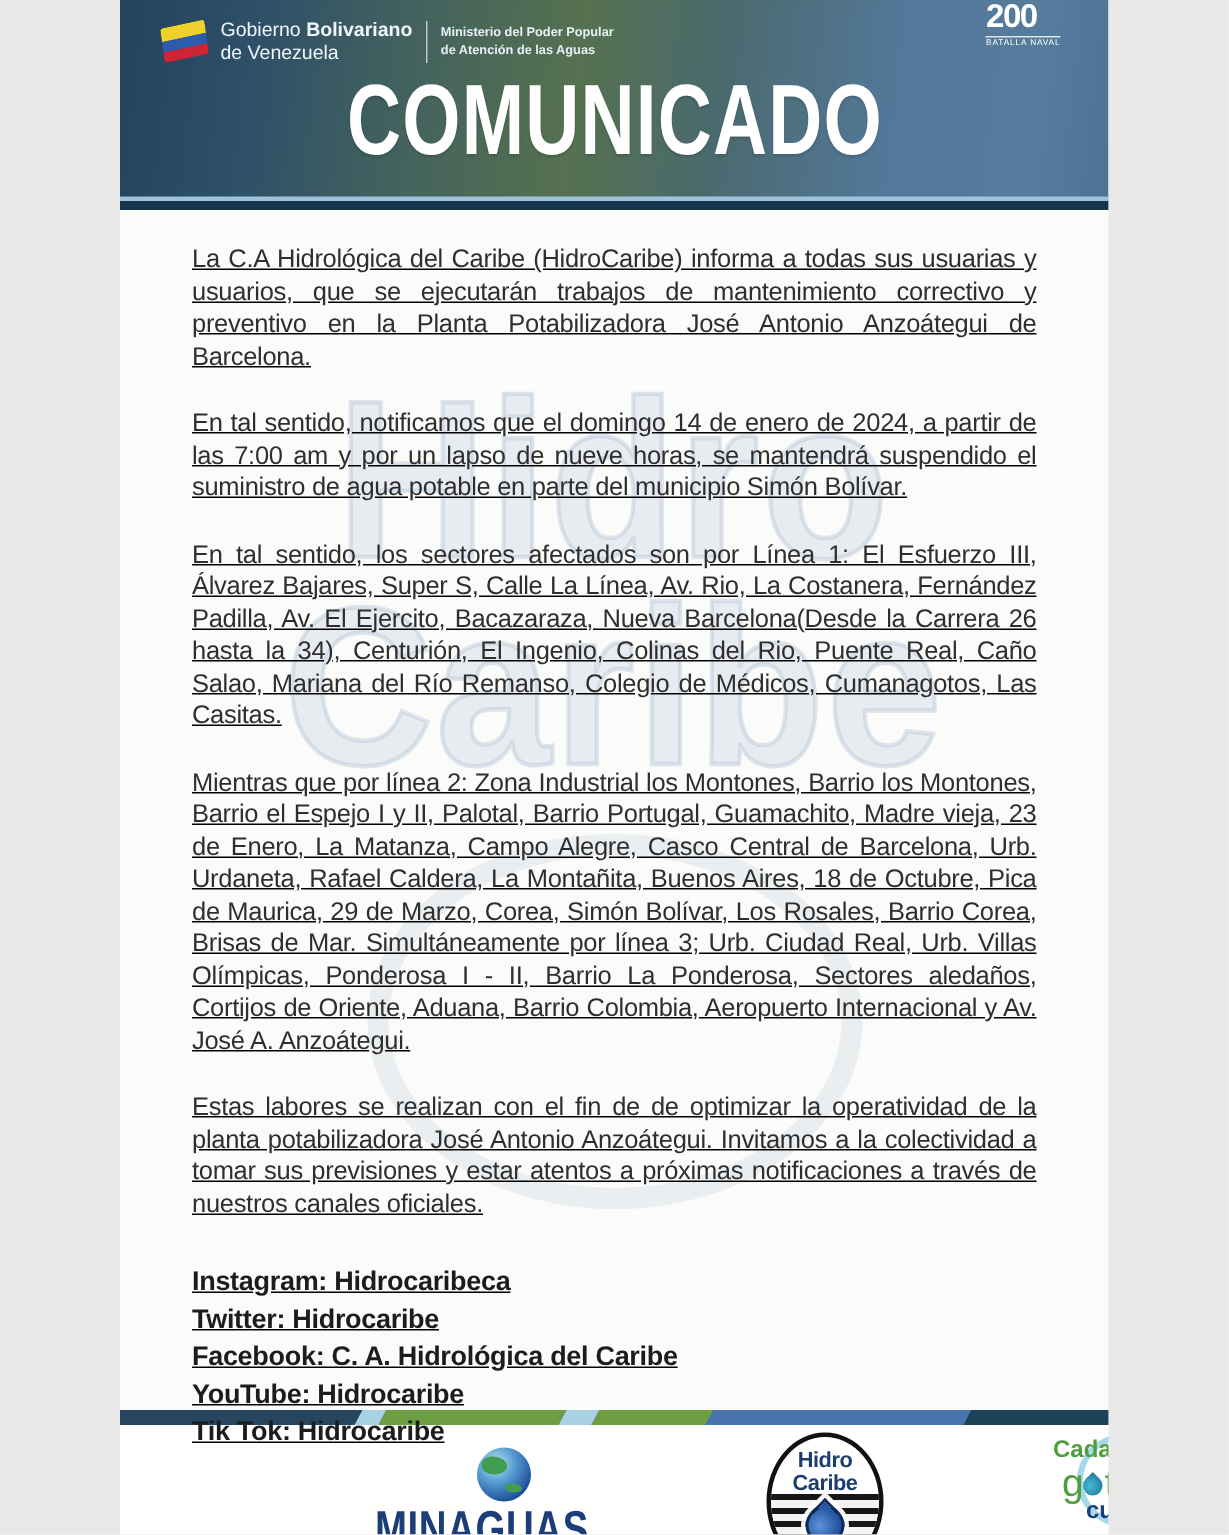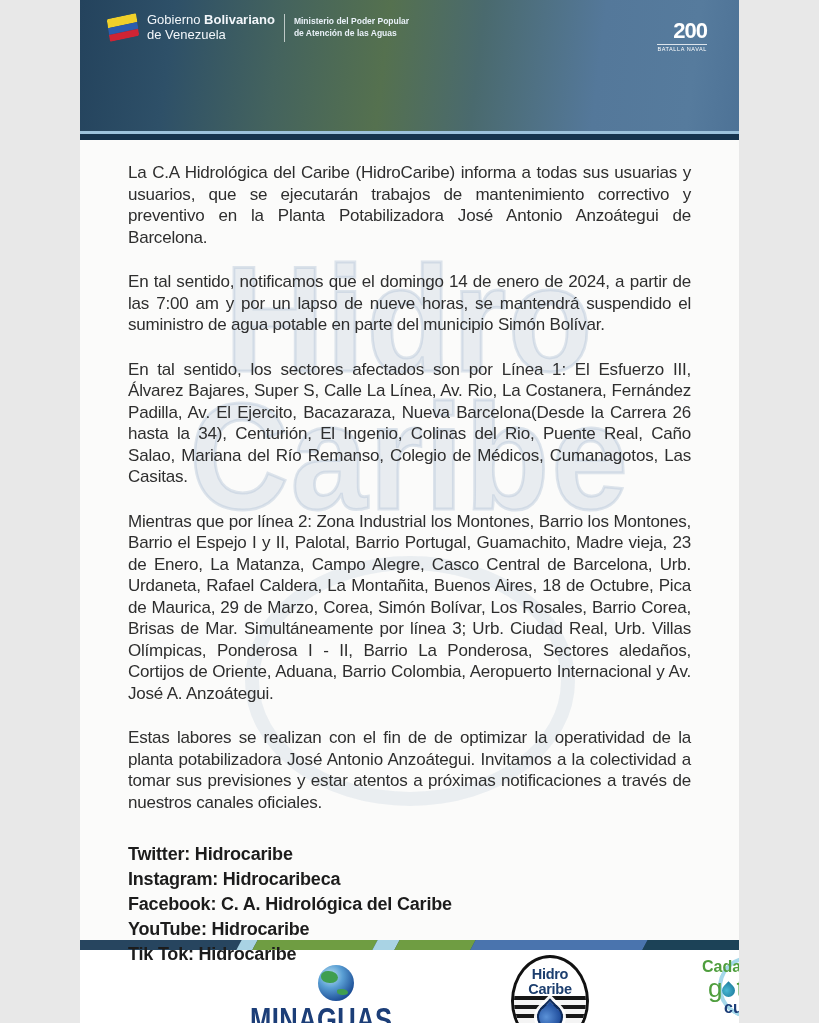--- a/index.html
+++ b/index.html
@@ -22,21 +22,21 @@
 
   .gov-logo { position: absolute; left: 28px; top: 13px; display: flex; align-items: center; color: #fff; }
   .flag { width: 30px; height: 23px; display: flex; flex-direction: column; transform: rotate(-8deg) skewY(-4deg); border-radius: 2px; overflow: hidden; flex: none; }
   .flag-stripe.yellow { height: 38%; background: #f0d02a; }
   .flag-stripe.blue   { height: 31%; background: #2b5cad; }
   .flag-stripe.red    { height: 31%; background: #cf2434; }
   .gov-text { margin-left: 9px; font-size: 13px; line-height: 1.12; color: #f2f6fa; white-space: nowrap; }
   .v-divider { width: 1px; height: 28px; background: rgba(255,255,255,0.65); margin: 0 9px; }
   .ministry { font-size: 8.5px; font-weight: bold; line-height: 1.35; color: #e9f1f8; white-space: nowrap; }
 
-  .bicentennial { position: absolute; right: 32px; top: 20px; text-align: right; color: #fff; }
+  .bicentennial { position: absolute; right: 32px; top: 0; text-align: left; color: #fff; }
   .bicent-number { font-size: 22px; font-weight: bold; letter-spacing: -1px; line-height: 1; }
   .bicent-label { font-size: 5.5px; letter-spacing: 0.6px; border-top: 1px solid rgba(255,255,255,0.8); margin-top: 2px; padding-top: 1px; }
 
   .page-title { position: absolute; left: 0; right: 0; top: 48px; text-align: center; }
   .page-title span {
     display: inline-block; color: #fff; font-weight: bold; font-size: 64px;
     letter-spacing: 1px; transform: scaleX(0.78) scaleY(1.04); line-height: 1;
     text-shadow: 0 1px 2px rgba(0,0,0,0.15);
   }
 
@@ -47,21 +47,21 @@
     color: rgba(190, 203, 219, 0.30);
     -webkit-text-stroke: 3px rgba(172, 190, 211, 0.38);
     transform: scaleX(0.92); letter-spacing: 2px;
   }
   .wm-ring {
     margin: 30px auto 0; width: 330px; height: 250px; border-radius: 50%;
     border: 14px solid rgba(190, 203, 219, 0.28);
   }
 
   
-  .content { position: relative; z-index: 1; padding: 22px 48px 0 48px; }
+  .content { position: relative; z-index: 1; padding: 22px 48px 0 48px; text-decoration: underline; }
   .content p {
     font-size: 17px; line-height: 21.5px; letter-spacing: -0.2px;
     color: #2e2e2e; text-align: justify; margin-bottom: 23px;
   }
   .social { margin-top: 29px; }
   .social-line { font-size: 18px; font-weight: bold; color: #1c1c1c; line-height: 25px; letter-spacing: -0.2px; }
 
   
   .footer { position: absolute; left: 0; right: 0; bottom: 0; }
   .stripe { height: 10px; display: flex; overflow: hidden; background: #27455f; }
@@ -125,41 +125,42 @@
         <div>Ministerio del Poder Popular</div>
         <div>de Atención de las Aguas</div>
       </div>
     </div>
 
     <div class="bicentennial">
       <div class="bicent-number">200</div>
       <div class="bicent-label">BATALLA NAVAL</div>
     </div>
 
+    <h1 class="page-title"><span>COMUNICADO</span></h1>
 
     <div class="band-line-light"></div>
     <div class="band-line-dark"></div>
   </div>
 
   <div class="watermark">
     <div class="wm-line">Hidro</div>
     <div class="wm-line">Caribe</div>
     <div class="wm-ring"></div>
   </div>
 
   <div class="content">
     <p>La C.A Hidrológica del Caribe (HidroCaribe) informa a todas sus usuarias y usuarios, que se ejecutarán trabajos de mantenimiento correctivo y preventivo en la Planta Potabilizadora José Antonio Anzoátegui de Barcelona.</p>
     <p>En tal sentido, notificamos que el domingo 14 de enero de 2024, a partir de las 7:00 am y por un lapso de nueve horas, se mantendrá suspendido el suministro de agua potable en parte del municipio Simón Bolívar.</p>
     <p>En tal sentido, los sectores afectados son por Línea 1: El Esfuerzo III, Álvarez Bajares, Super S, Calle La Línea, Av. Rio, La Costanera, Fernández Padilla, Av. El Ejercito, Bacazaraza, Nueva Barcelona(Desde la Carrera 26 hasta la 34), Centurión, El Ingenio, Colinas del Rio, Puente Real, Caño Salao, Mariana del Río Remanso, Colegio de Médicos, Cumanagotos, Las Casitas.</p>
     <p>Mientras que por línea 2: Zona Industrial los Montones, Barrio los Montones, Barrio el Espejo I y II, Palotal, Barrio Portugal, Guamachito, Madre vieja, 23 de Enero, La Matanza, Campo Alegre, Casco Central de Barcelona, Urb. Urdaneta, Rafael Caldera, La Montañita, Buenos Aires, 18 de Octubre, Pica de Maurica, 29 de Marzo, Corea, Simón Bolívar, Los Rosales, Barrio Corea, Brisas de Mar. Simultáneamente por línea 3; Urb. Ciudad Real, Urb. Villas Olímpicas, Ponderosa I - II, Barrio La Ponderosa, Sectores aledaños, Cortijos de Oriente, Aduana, Barrio Colombia, Aeropuerto Internacional y Av. José A. Anzoátegui.</p>
     <p>Estas labores se realizan con el fin de de optimizar la operatividad de la planta potabilizadora José Antonio Anzoátegui. Invitamos a la colectividad a tomar sus previsiones y estar atentos a próximas notificaciones a través de nuestros canales oficiales.</p>
 
     <div class="social">
+      <div class="social-line">Instagram: Hidrocaribeca</div>
       <div class="social-line">Twitter: Hidrocaribe</div>
-      <div class="social-line">Instagram: Hidrocaribeca</div>
       <div class="social-line">Facebook: C. A. Hidrológica del Caribe</div>
       <div class="social-line">YouTube: Hidrocaribe</div>
       <div class="social-line">Tik Tok: Hidrocaribe</div>
     </div>
   </div>
 
   <div class="footer">
     <div class="stripe">
       <div class="s1 c-navy"></div>
       <div class="s2 c-lb"></div>

